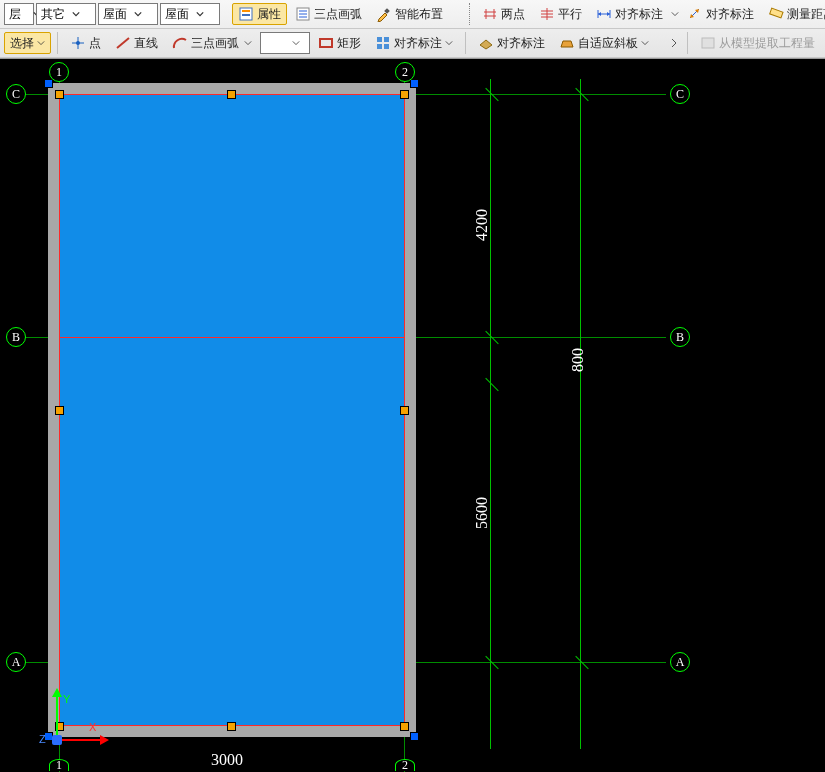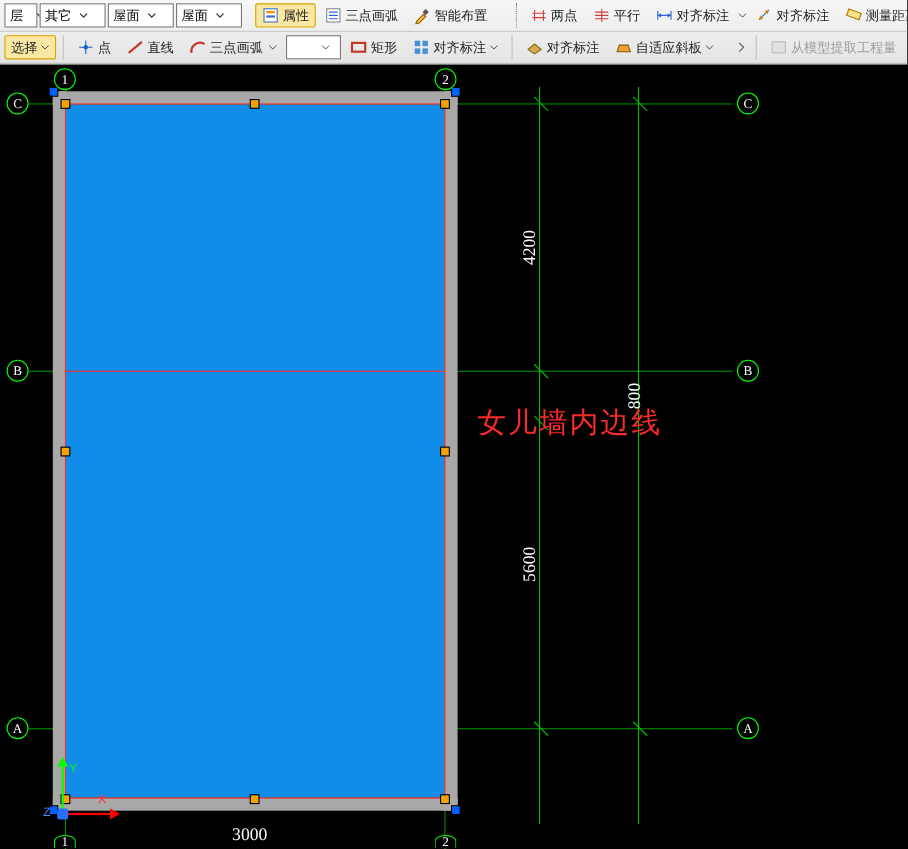--- a/index.html
+++ b/index.html
@@ -441,21 +441,20 @@
   <div class="grid-bubble" style="left:49px;top:3px">1</div>
   <div class="grid-bubble" style="left:395px;top:3px">2</div>
   <div class="grid-bubble" style="left:49px;top:700px;border-bottom:none;border-radius:50% 50% 0 0;height:12px">1</div>
   <div class="grid-bubble" style="left:395px;top:700px;border-bottom:none;border-radius:50% 50% 0 0;height:12px">2</div>
 
   <div class="dim-text" style="left:211px;top:692px">3000</div>
   <div class="dim-text vert" style="left:473px;top:182px">4200</div>
   <div class="dim-text vert" style="left:569px;top:313px">800</div>
   <div class="dim-text vert" style="left:473px;top:470px">5600</div>
 
-  <div class="annot" style="left:434px;top:308px">女儿墙内边线</div>
 
   <div class="coord">
     <div class="y-axis"></div>
       <div class="y-arrow"></div>
     <div class="x-axis"></div>
       <div class="x-arrow"></div>
     <div class="origin"></div>
     <span class="ylbl">Y</span>
     <span class="xlbl">X</span>
     <span class="zlbl">Z</span>

